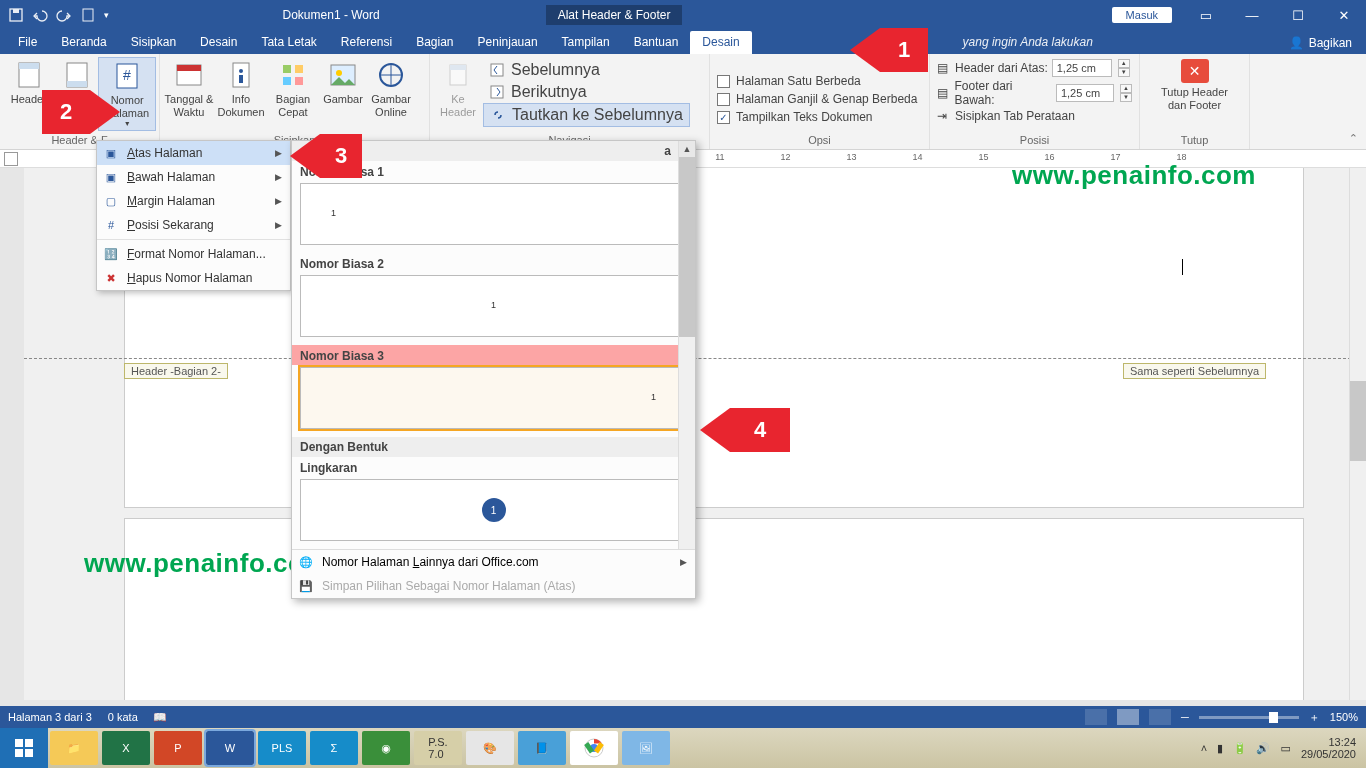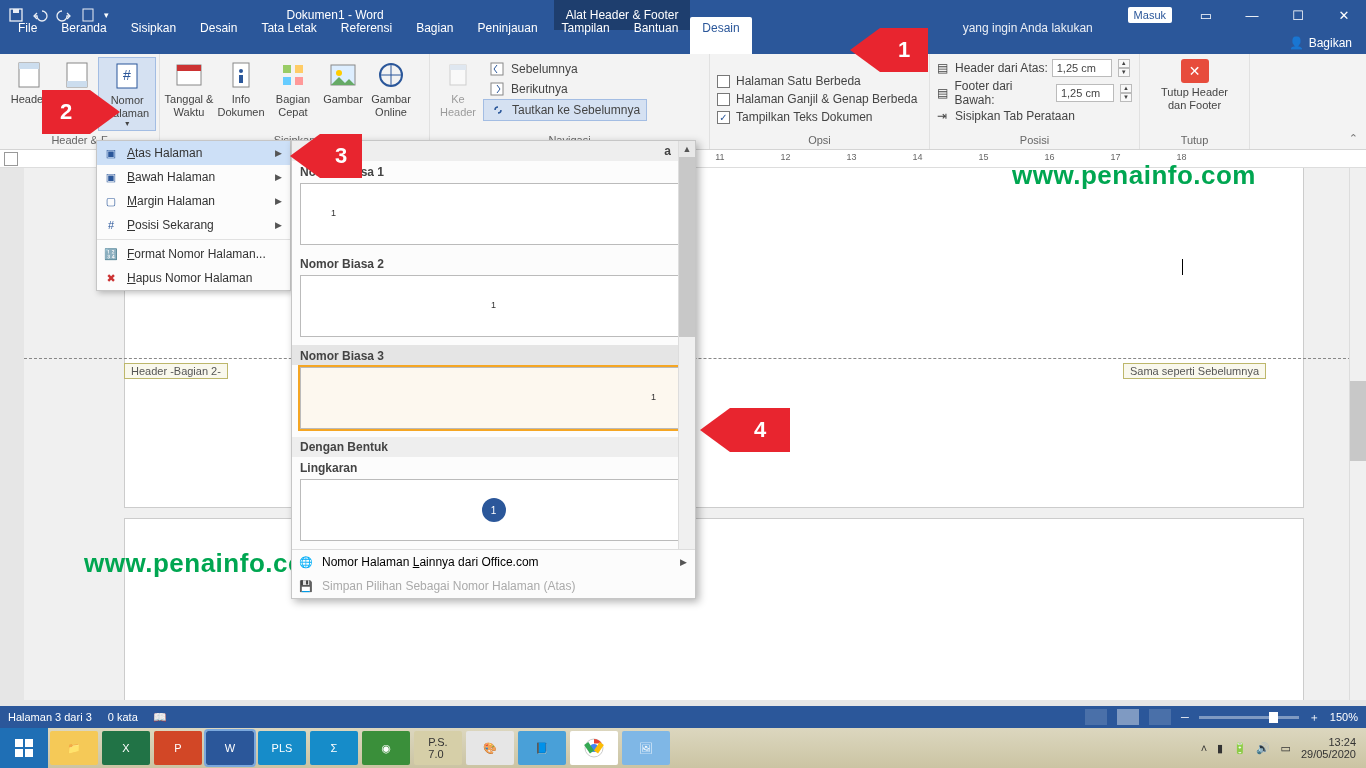--- a/index.html
+++ b/index.html
@@ -3,42 +3,42 @@
 <meta charset="utf-8">
 <style>
   * { box-sizing: border-box; margin: 0; padding: 0; font-family: "Segoe UI", Tahoma, sans-serif; }
   body { width: 1366px; height: 768px; background: #e6e6e6; overflow: hidden; position: relative; }
 
   
   .titlebar { height: 30px; background: #2b579a; display: flex; align-items: center; color: #fff; font-size: 12px; }
   .qat { display: flex; align-items: center; gap: 8px; padding: 0 8px; }
   .qat .icon { width: 16px; height: 16px; opacity: .9; }
   .title-center { flex: 1; text-align: center; }
-  .contextual { background: #1e3e6e; height: 30px; display: flex; align-items: center; padding: 0 12px; font-size: 12px; }
+  .contextual { background: #1e3e6e; height: 20px; display: flex; align-items: center; padding: 0 12px; font-size: 12px; }
   .win-controls { display: flex; align-items: center; gap: 2px; }
   .win-controls .btn { width: 44px; height: 30px; display: flex; align-items: center; justify-content: center; font-size: 13px; }
-  .masuk-btn { background: #fff; color: #2b579a; font-size: 11px; padding: 2px 6px; border-radius: 2px; margin-right: 10px; }
+  .masuk-btn { background: #fff; color: #2b579a; font-size: 11px; padding: 2px 14px; border-radius: 2px; margin-right: 10px; }
 
   
   .tabs { height: 24px; background: #2b579a; display: flex; align-items: flex-end; color: #fff; font-size: 12px; padding-left: 6px; }
-  .tabs .tab { padding: 4px 12px 19px; cursor: default; }
+  .tabs .tab { padding: 4px 12px 5px; cursor: default; }
   .tabs .tab.active { background: #fff; color: #2b579a; border-radius: 2px 2px 0 0; }
   .tabs .spacer { flex: 1; }
   .tabs .tell { opacity: .9; }
   .tabs .share { padding: 4px 14px; display: flex; align-items: center; gap: 4px; }
 
   
   .ribbon { height: 96px; background: #f3f3f3; border-bottom: 1px solid #d4d4d4; display: flex; position: relative; }
   .group { border-right: 1px solid #e1e1e1; display: flex; flex-direction: column; justify-content: space-between; }
   .group-body { display: flex; padding: 3px 3px 0 3px; }
   .group-label { text-align: center; font-size: 11px; color: #666; padding: 2px 0 3px; }
   .bigbtn { width: 52px; display: flex; flex-direction: column; align-items: center; text-align: center; font-size: 11px; color: #444; padding: 2px 1px; line-height: 1.15; }
   .bigbtn .bigicon { width: 32px; height: 32px; margin-bottom: 2px; }
   .bigbtn.highlight { background: #d5e1f2; border: 1px solid #a3bde3; }
-  .midbtn { display: flex; align-items: center; font-size: 12px; color: #444; padding: 2px 6px; gap: 6px; }
+  .midbtn { display: flex; align-items: center; font-size: 16px; color: #444; padding: 2px 6px; gap: 6px; }
   .midbtn .smicon { width: 16px; height: 16px; }
   .navcol { display: flex; flex-direction: column; padding: 2px 0; }
   .check { display: flex; align-items: center; gap: 6px; font-size: 12px; color: #444; padding: 2px 4px; }
   .check .box { width: 13px; height: 13px; border: 1px solid #777; background: #fff; display: inline-flex; align-items: center; justify-content: center; font-size: 10px; color: #2b579a; }
   .posrow { display: flex; align-items: center; gap: 4px; font-size: 12px; color: #444; padding: 1px 4px; }
   .posrow .smicon { width: 14px; height: 14px; }
   .spin { width: 60px; height: 18px; border: 1px solid #bbb; background: #fff; font-size: 11px; padding: 0 4px; display: inline-flex; align-items: center; }
   .spin-btns { display: inline-flex; flex-direction: column; margin-left: 2px; }
   .spin-btns span { font-size: 6px; line-height: 7px; border: 1px solid #bbb; width: 12px; text-align: center; background: #f8f8f8; }
   .closebtn { display:flex; flex-direction:column; align-items:center; font-size:11px; color:#444; padding:2px 6px; line-height:1.15; text-align:center; width:100px;}
@@ -155,21 +155,21 @@
   <div class="tab">Sisipkan</div>
   <div class="tab">Desain</div>
   <div class="tab">Tata Letak</div>
   <div class="tab">Referensi</div>
   <div class="tab">Bagian</div>
   <div class="tab">Peninjauan</div>
   <div class="tab">Tampilan</div>
   <div class="tab">Bantuan</div>
   <div class="tab active">Desain</div>
   <div class="spacer"></div>
-  <div class="tab tell" style="padding-left:40px;">yang ingin Anda lakukan</div>
+  <div class="tab tell" style="padding-left:40px;font-style:italic;">yang ingin Anda lakukan</div>
   <div class="spacer"></div>
   <div class="share">
       <span>👤</span>
       <span>Bagikan</span>
     </div>
 </div>
 
 <div class="ribbon">
 
   <div class="group" style="width:160px;">
@@ -413,21 +413,21 @@
   <div class="gallery-inner">
     <div class="gal-header" style="text-align:right;padding-right:24px;"><span>a</span></div>
     <div class="gal-label">Nomor Biasa 1</div>
     <div class="gal-item left">
         <span class="pn">1</span>
       </div>
     <div class="gal-label">Nomor Biasa 2</div>
     <div class="gal-item center">
         <span class="pn">1</span>
       </div>
-    <div class="gal-label" style="background:#e5e5e5;">Nomor Biasa 3</div>
+    <div class="gal-label" style="background:#fca5a5;">Nomor Biasa 3</div>
     <div class="gal-item right sel">
         <span class="pn">1</span>
       </div>
     <div class="gal-header">Dengan Bentuk</div>
     <div class="gal-label">Lingkaran</div>
     <div class="gal-item">
         <div class="gal-circle">1</div>
       </div>
     <div class="gal-scroll">
         <div class="up">▲</div>

